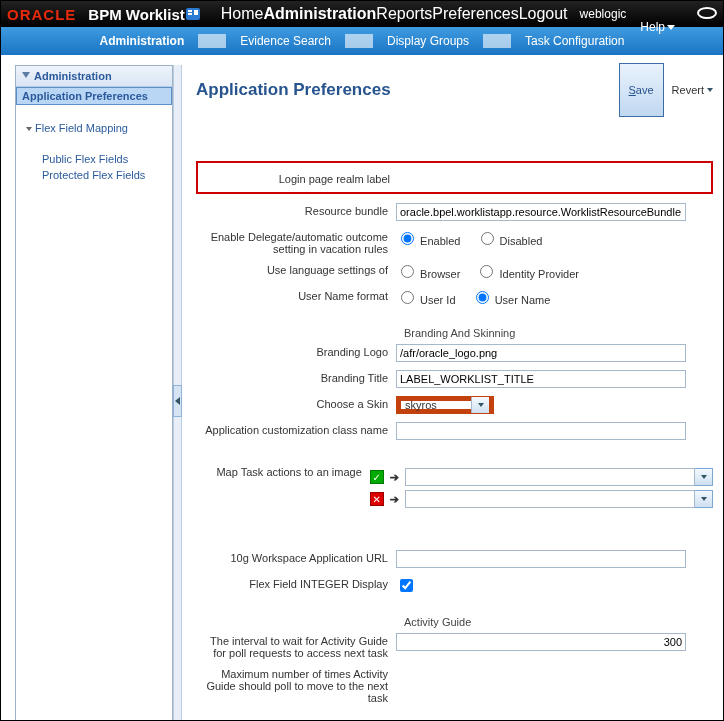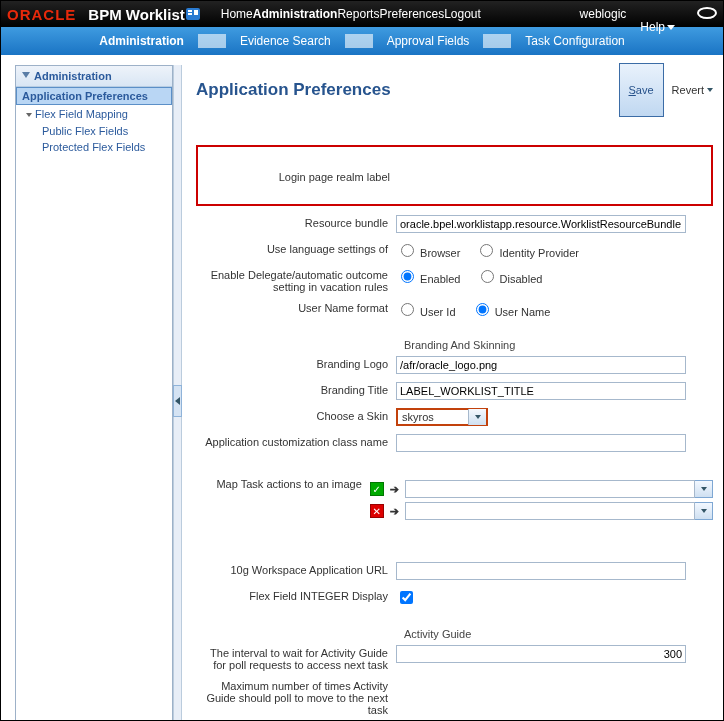--- a/index.html
+++ b/index.html
@@ -16,21 +16,21 @@
   .topbar {
     height:26px;
     background:linear-gradient(#222,#000);
     display:flex; align-items:center;
     color:#fff;
     padding:0 6px;
   }
   .oracle-logo { color:#e8290b; font-weight:bold; font-size:15px; letter-spacing:1px; margin-right:12px;}
   .app-title { font-size:15px; font-weight:bold; }
   .app-icon svg { vertical-align:middle;}
-  .topnav { display:flex; margin-left:20px; font-size:12px;}
+  .topnav { display:flex; margin-left:20px; font-size:16px;}
   .topnav span { cursor:pointer; }
   .topnav .active { font-weight:bold; }
   .top-right { margin-left:auto; display:flex; gap:14px; align-items:center; font-size:12px;}
   .help-drop { display:flex; align-items:center; gap:2px; cursor:pointer;margin-top:26px;}
   .oval-icon { margin-left:8px; }
 
   
   .subbar {
     height:28px;
     background:linear-gradient(#3f9be0,#1a74c4);
@@ -46,21 +46,21 @@
   .columns { display:flex; height:calc(721px - 26px - 28px - 2px); }
   .leftgap { width:14px; background:#fff; }
   .sidebar { width:158px; border:1px solid #9db1c8; background:#fff; margin-top:10px; height:660px; }
   .side-head {
     background:linear-gradient(#eef3fa,#d9e6f4);
     border-bottom:1px solid #b7cde3;
     padding:4px 6px; font-weight:bold; color:#2b5a9c;
     display:flex; align-items:center; gap:4px;
   }
   .side-head svg { flex:none;}
-  .side-item { padding:3px 6px; cursor:pointer; color:#2b5a9c;}
+  .side-item { padding:17px 6px; cursor:pointer; color:#2b5a9c;}
   .side-item.selected { background:#b9d6f4; border:1px solid #5b8fc7; padding:2px 5px; font-weight:bold;}
   .side-sub { padding-left:10px;}
   .side-sub .twisty { display:inline-block; width:0;height:0;border-top:4px solid #666;border-left:3px solid transparent;border-right:3px solid transparent; margin-right:3px; vertical-align:middle;}
   .side-subchild { padding:2px 0 2px 26px; color:#2b5a9c; cursor:pointer;}
   .collapse-handle {
     width:9px; background:#e8eef7; border-left:1px solid #bcd; border-right:1px solid #bcd;
     margin-top:10px; height:660px; position:relative;
   }
   .collapse-handle .grip {
     position:absolute; left:-1px; top:320px; width:9px; height:32px;
@@ -78,24 +78,24 @@
   .revert { margin-left:8px; display:inline-flex; align-items:center; gap:3px; cursor:pointer; color:#333;}
 
   .form-row { display:flex; align-items:flex-start; margin:4px 0;}
   .form-row + .form-row { margin-top:6px;}
   .lbl { width:200px; text-align:right; padding:3px 8px 0 0; color:#333; font-size:11px;}
   .ctl { flex:1; padding:1px 0; font-size:11px;}
   .ctl input[type=text] {
     width:290px; height:18px; border:1px solid #a6b8cc; padding:1px 3px; font-size:11px;
   }
   .ctl.radio label { margin-right:12px;}
-  .hl-box { border:2px solid #c00; padding:17px 0; margin:28px 0 8px 0;}
+  .hl-box { border:2px solid #c00; padding:3px 0; margin:44px 0 8px 0;}
   .sect-head { color:#444; font-size:11px; margin-left:208px; margin-top:20px;}
   .select {
-    display:inline-flex; align-items:center; border:2px solid #c2410c; height:18px;
+    display:inline-flex; align-items:center; border:5px solid #c2410c; height:18px;
   }
   .select .sel-text { padding:0 4px; min-width:70px;}
   .select .sel-btn { width:18px; height:16px; background:linear-gradient(#f5f9fe,#cfe0f1); border-left:1px solid #a6b8cc; display:flex; align-items:center; justify-content:center;}
   .tri-down { width:0;height:0;border-top:4px solid #356;border-left:3px solid transparent;border-right:3px solid transparent;}
   .map-row { display:flex; align-items:center; gap:6px; margin:4px 0;}
   .sq { width:14px;height:14px; border:1px solid #888; display:inline-flex; align-items:center; justify-content:center; font-size:10px;}
   .sq.green { background:#0a0; border-color:#070; color:#fff;}
   .sq.red { background:#d00; border-color:#900; color:#fff;}
   .arrow-right { font-weight:bold;}
   .combo { display:inline-flex; align-items:center;}
@@ -140,21 +140,21 @@
         </svg>
     </span>
   </div>
 </div>
 
 <div class="subbar">
   <span class="active">Administration</span>
   <span class="divider"></span>
   <span>Evidence Search</span>
   <span class="divider"></span>
-  <span>Approval Fields</span>
+  <span>Display Groups</span>
   <span class="divider"></span>
   <span>Task Configuration</span>
 </div>
 
 <div class="columns">
   <div class="leftgap"></div>
 
   <div class="sidebar">
     <div class="side-head">
       <svg width="8" height="8">
@@ -193,32 +193,32 @@
         <div class="lbl">Login page realm label</div>
       </div>
     </div>
 
     <div class="form-row">
       <div class="lbl">Resource bundle</div>
       <div class="ctl"><input type="text" value="oracle.bpel.worklistapp.resource.WorklistResourceBundle" style=""></div>
     </div>
 
     <div class="form-row">
+      <div class="lbl">Enable Delegate/automatic outcome setting in vacation rules</div>
+      <div class="ctl radio">
+        <label><input type="radio" name="del" checked="" style=""> <span>Enabled</span></label>
+        <label><input type="radio" name="del" style=""> <span>Disabled</span></label>
+      </div>
+    </div>
+
+    <div class="form-row">
       <div class="lbl">Use language settings of</div>
       <div class="ctl radio">
         <label><input type="radio" name="lang" style=""> <span>Browser</span></label>
         <label><input type="radio" name="lang" style=""> <span>Identity Provider</span></label>
-      </div>
-    </div>
-
-    <div class="form-row">
-      <div class="lbl">Enable Delegate/automatic outcome setting in vacation rules</div>
-      <div class="ctl radio">
-        <label><input type="radio" name="del" checked="" style=""> <span>Enabled</span></label>
-        <label><input type="radio" name="del" style=""> <span>Disabled</span></label>
       </div>
     </div>
 
     <div class="form-row">
       <div class="lbl">User Name format</div>
       <div class="ctl radio">
         <label><input type="radio" name="un" style=""> <span>User Id</span></label>
         <label><input type="radio" name="un" checked="" style=""> <span>User Name</span></label>
       </div>
     </div>

